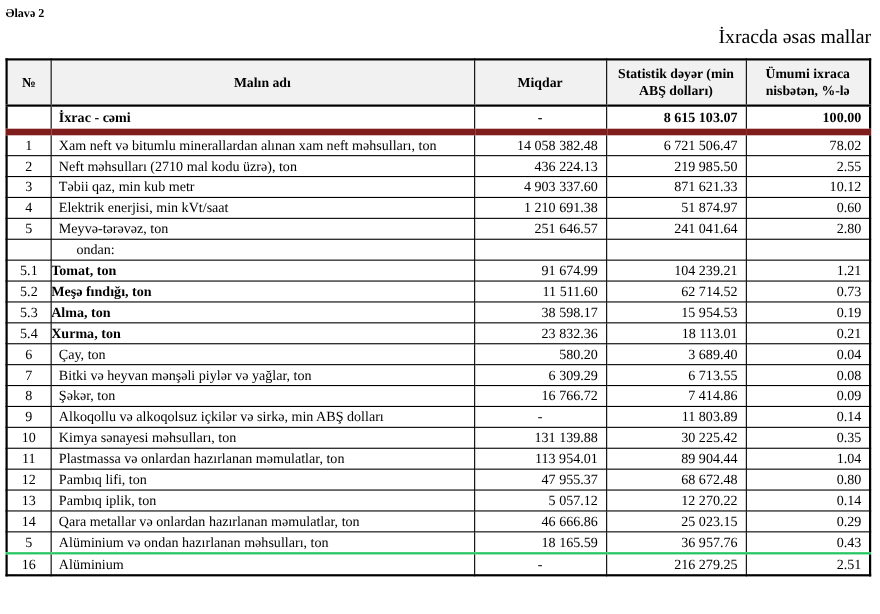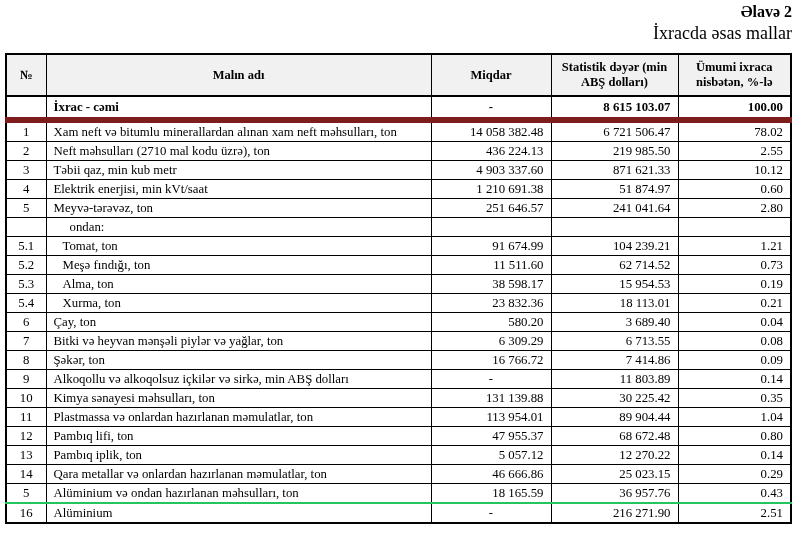--- a/index.html
+++ b/index.html
@@ -9,23 +9,22 @@
     color: #000;
     font-family: "Liberation Serif", serif;
     overflow: hidden;
   }
   .page {
     box-sizing: border-box;
     width: 800px; height: 558px;
     padding: 3px 8px 2px 5px;
   }
   .annex {
-    text-align: right;
     font-weight: bold;
-    font-size: 16px;
+    font-size: 11px;
     line-height: 18px;
   }
   .title {
     text-align: right;
     font-weight: normal;
     font-size: 18px;
     margin: 2px 0 9px 0;
   }
   table {
     width: 100%;
@@ -59,21 +58,21 @@
   }
   td.cell-no { text-align: center; padding: 0 2px; }
   td.cell-name { text-align: left; }
   td.cell-qty, td.cell-value, td.cell-share { text-align: right; }
   td.dash { text-align: center; }
   tr.total-row td {
     font-weight: bold;
     height: 20px;
     border-bottom: 6px solid #7f1d1d;
   }
-  tr.sub td.cell-name { padding-left: 16px; }
+  tr.sub td.cell-name { padding-left: 0; font-weight: bold; }
   tr.group-label td.cell-name { padding-left: 23px; }
   tr.thick-top td { border-top: 2px solid #22c55e; }
 </style>
 </head>
 <body>
 
 <div class="page">
   <div class="annex">Əlavə 2</div>
   <div class="title">İxracda əsas mallar</div>
 
@@ -239,18 +238,18 @@
           <td class="cell-no">5</td>
           <td class="cell-name">Alüminium və ondan hazırlanan məhsulları, ton</td>
           <td class="cell-qty">18 165.59</td>
           <td class="cell-value">36 957.76</td>
           <td class="cell-share">0.43</td>
         </tr>
         <tr class="thick-top">
           <td class="cell-no">16</td>
           <td class="cell-name">Alüminium</td>
           <td class="cell-qty dash">-</td>
-          <td class="cell-value">216 271.90</td>
+          <td class="cell-value">216 279.25</td>
           <td class="cell-share">2.51</td>
         </tr>
       </tbody>
   </table>
 </div>
 
 </body></html>

